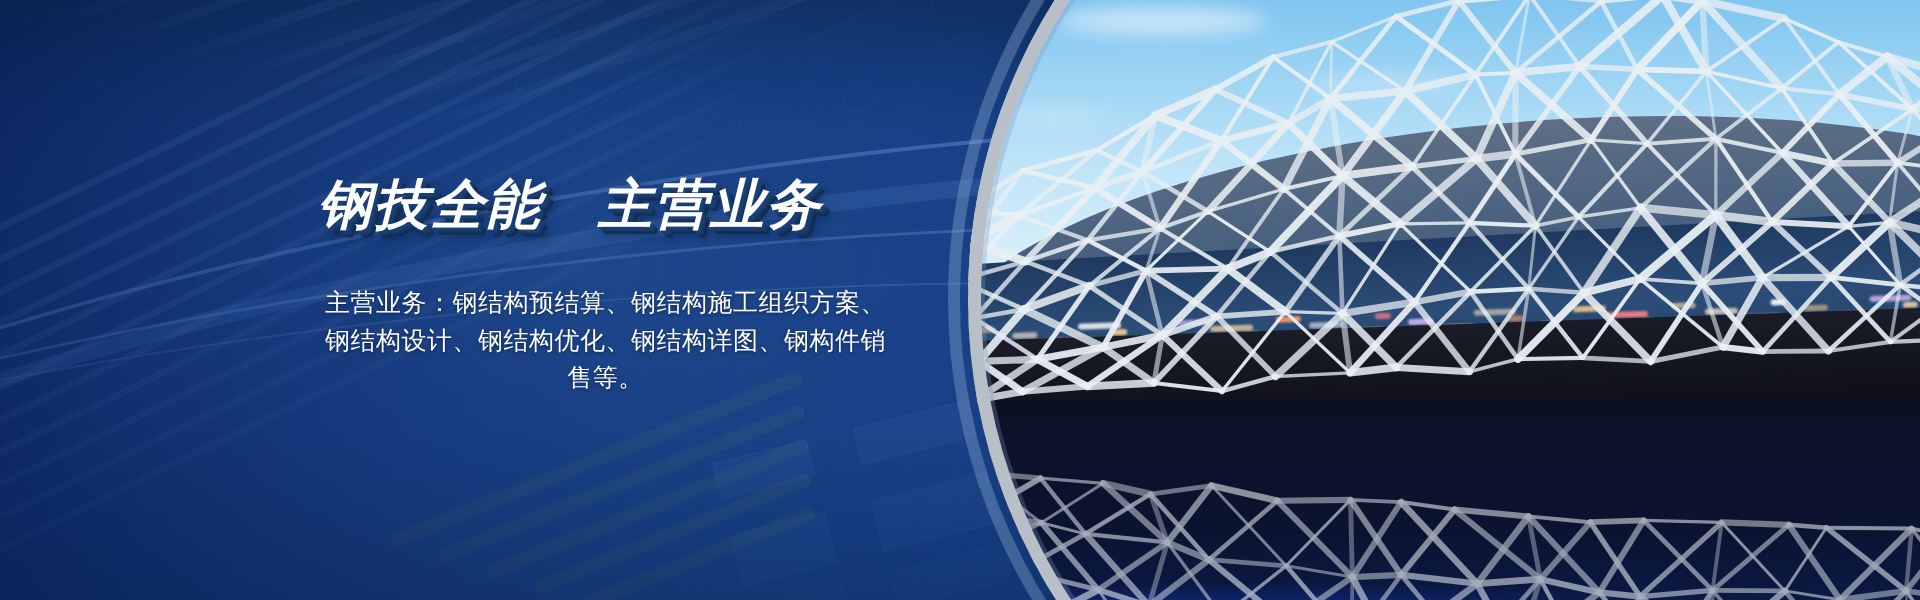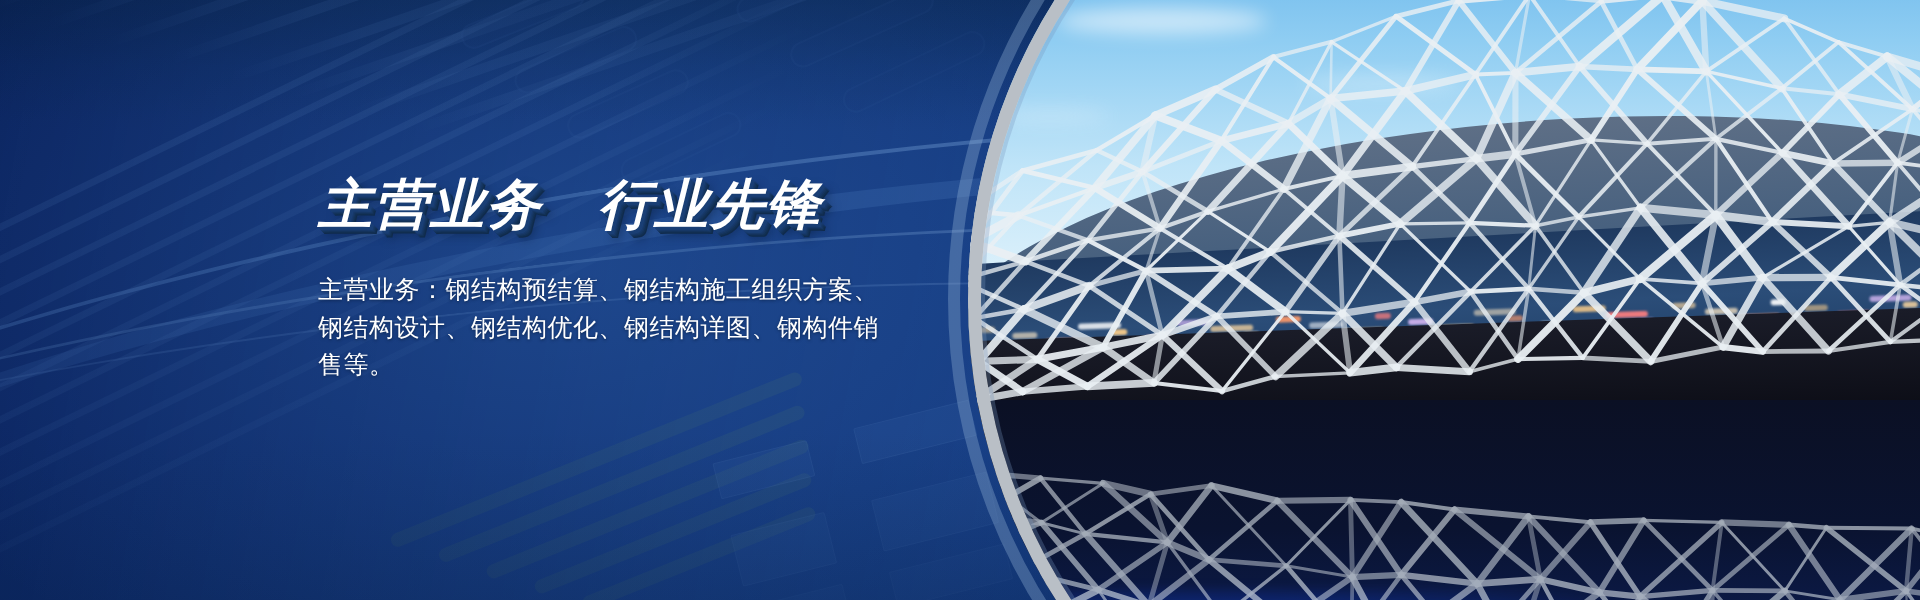--- a/index.html
+++ b/index.html
@@ -163,21 +163,21 @@
        6px 6px 0 #123054,
        7px 7px 0 #102b4c,
        8px 8px 10px rgba(6,22,48,.55);
   }
   .para{
     margin-top:36px;font-size:25px;line-height:1.5;color:#ffffff;
     font-weight:500;letter-spacing:.5px;
     text-shadow:0 1px 3px rgba(8,28,62,.75);
     max-width:575px;
   }
-  .para.second{margin-top:38px;}
+  .para.second{margin-top:51px;text-align:center;}
 </style>
 </head>
 <body>
 
 <div class="stage">
 
   <div class="left-photo">
     <div class="lp-base"></div>
     <div class="lp-sky"></div>
 
@@ -954,17 +954,17 @@
               <line x1="1044.0" y1="595.8" x2="1111.6" y2="592.4" stroke="#dfe7ec" stroke-width="5.2" stroke-linecap="round" opacity="0.73"></line>
             </g>
           </svg>
         </div>
     </div>
   </div>
   <div class="ring-soft"></div>
   <div class="ring"></div>
 
   <div class="copy">
-    <div class="headline">主营业务　行业先锋</div>
+    <div class="headline">钢技全能　主营业务</div>
     <div class="para second">主营业务：钢结构预结算、钢结构施工组织方案、钢结构设计、钢结构优化、钢结构详图、钢构件销售等。</div>
   </div>
 
 </div>
 
 </body></html>

